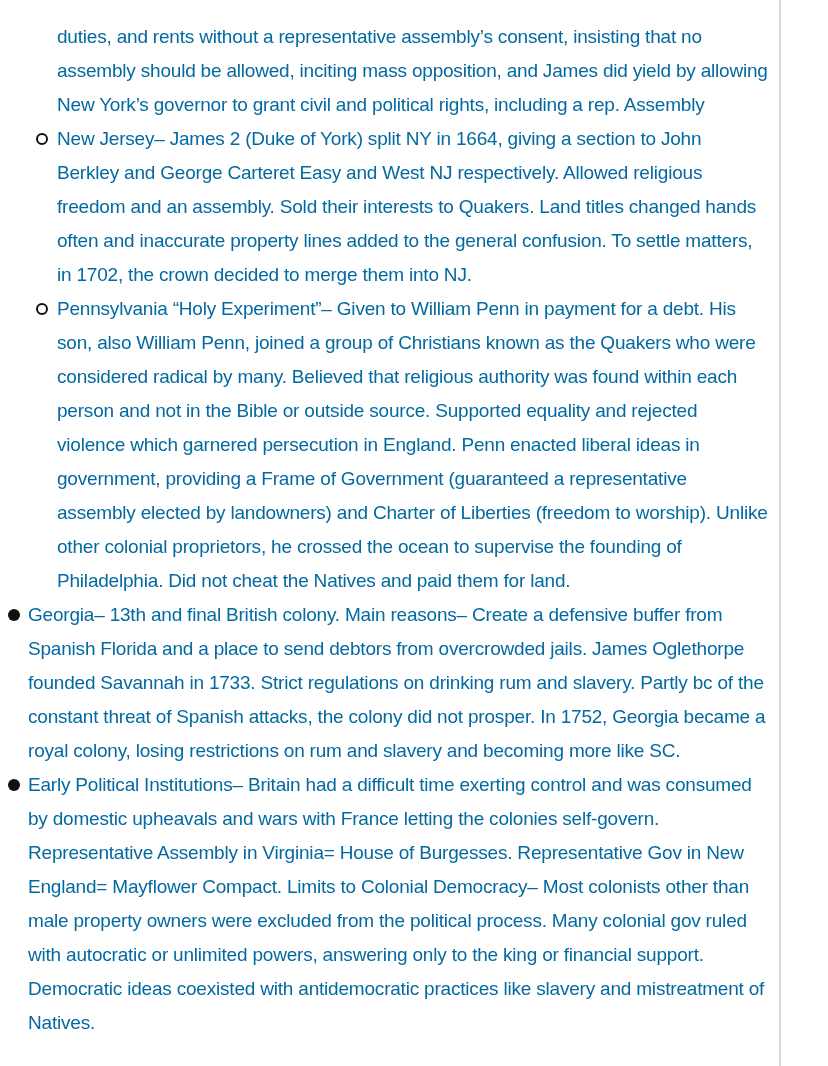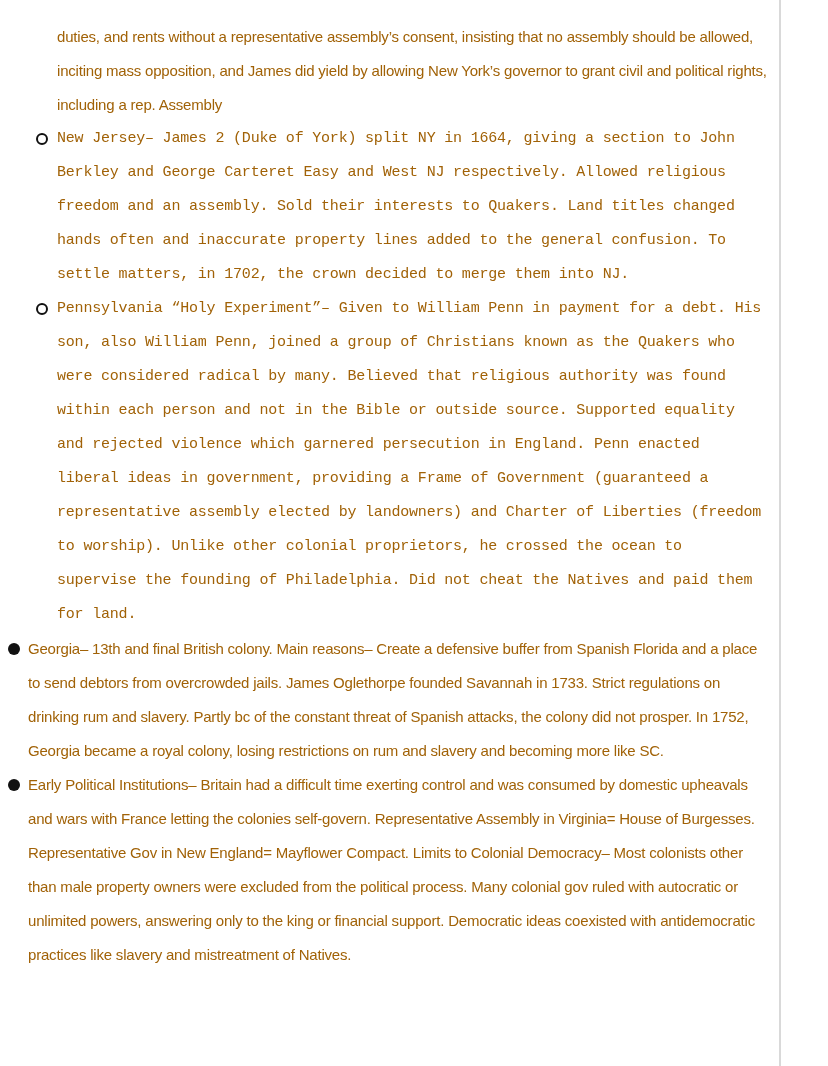--- a/index.html
+++ b/index.html
@@ -7,44 +7,44 @@
     padding: 0;
     background: #ffffff;
   }
   .page {
     position: relative;
     width: 784px;
     height: 1066px;
     background: #ffffff;
     overflow: hidden;
     font-family: "Liberation Sans", sans-serif;
-    font-size: 15px;
+    font-size: 19px;
     letter-spacing: -0.2px;
     line-height: 34px;
-    color: #a16207;
+    color: #0369a1;
     box-sizing: border-box;
     padding-top: 20px;
   }
   .page-edge {
     position: absolute;
     top: 0;
     right: 3px;
     width: 2px;
     height: 100%;
     background: #d9d9d9;
   }
   p.cont {
     margin: 0 16px 0 57px;
   }
   .bullet {
     display: flex;
     align-items: flex-start;
     margin: 0;
   }
-  .bullet.sub  { padding-left: 36px; font-family: Liberation Mono, monospace; }
+  .bullet.sub  { padding-left: 36px; }
   .bullet.main { padding-left: 8px; justify-content: center;  }
   .marker {
     flex: 0 0 12px;
     width: 12px;
     height: 12px;
     border-radius: 50%;
     margin-top: 11px;
     box-sizing: border-box;
   }
   .marker.hollow { border: 2px solid #111111; background: transparent; }

